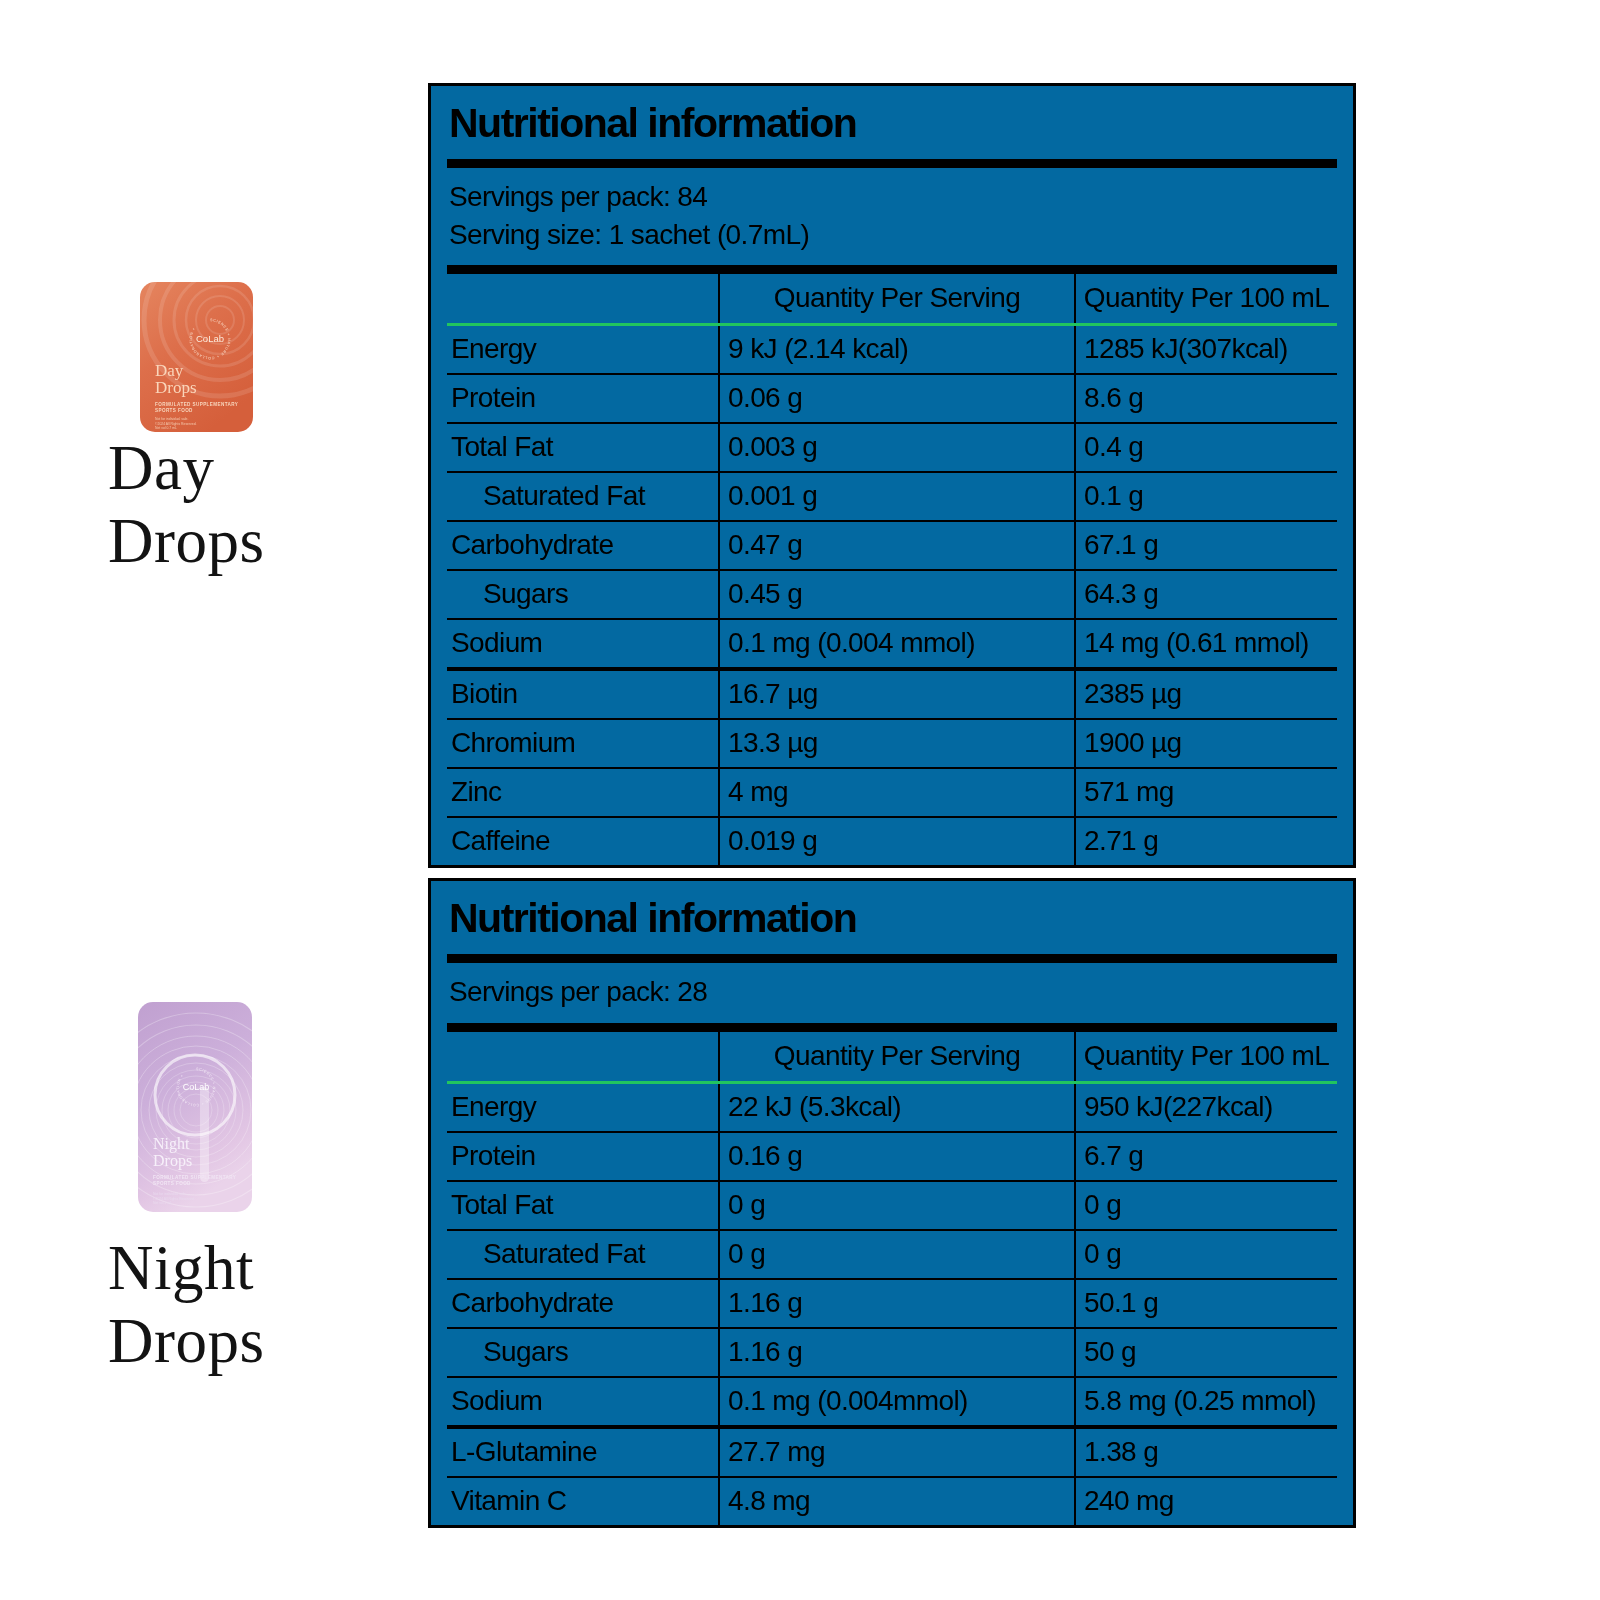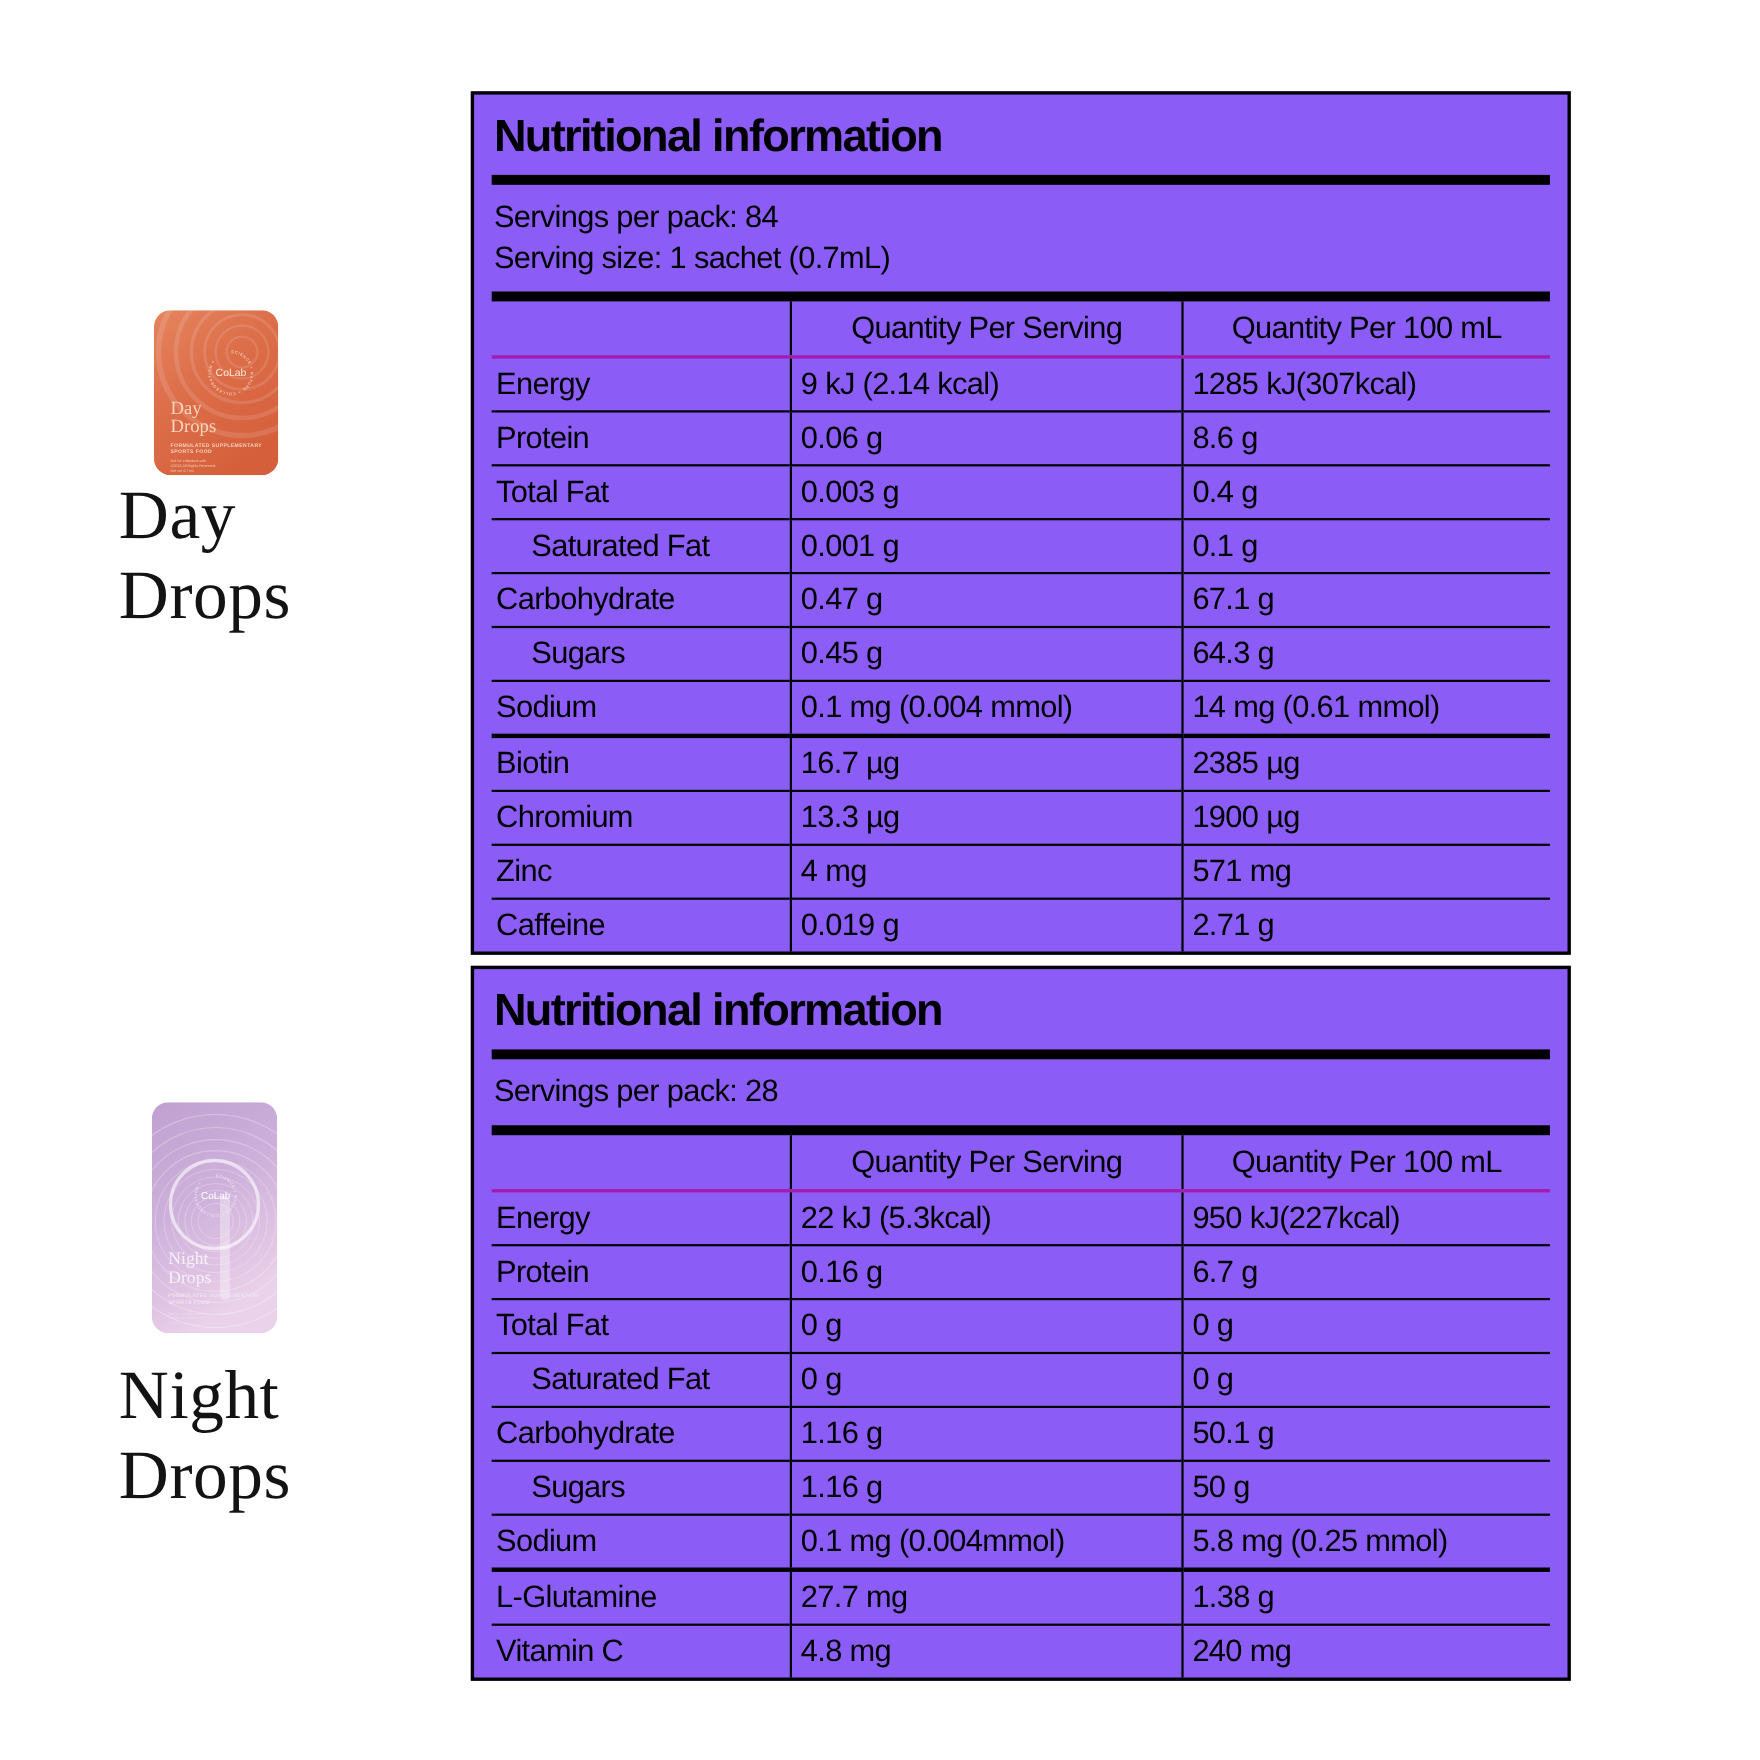--- a/index.html
+++ b/index.html
@@ -7,32 +7,32 @@
           font-family:"Liberation Sans",sans-serif;color:#000;}
 
   
   .product-label{position:absolute;font-family:"Liberation Serif",serif;font-size:63px;
                  line-height:1.16;color:#131313;letter-spacing:.5px;}
 
   
   .sachet{position:absolute;display:block;}
 
   
-  .panel{position:absolute;width:1000px;border:3px solid #000;background:#8b5cf6;
+  .panel{position:absolute;width:928px;border:3px solid #000;background:#0369a1;
          box-sizing:border-box;padding:8px 16px 0 16px;}
   .panel-title{font-size:41px;font-weight:bold;letter-spacing:-1.5px;margin:6px 0 12px 2px;}
   .rule{height:9px;background:#000;}
   .servings{font-size:28px;letter-spacing:-.6px;line-height:1.34;margin:10px 0 12px 2px;}
 
   table.nutri-grid{width:100%;border-collapse:collapse;table-layout:fixed;}
   .nutri-grid col.c1{width:272px;}
   .nutri-grid col.c2{width:356px;}
   .nutri-grid th,.nutri-grid td{font-size:28px;font-weight:400;letter-spacing:-.6px;
         padding:7px 8px 8px;white-space:nowrap;overflow:hidden;}
-  .nutri-grid thead th{text-align:center;border-bottom:3px solid #a21caf;padding:8px 0 9px;margin-left:48px;}
+  .nutri-grid thead th{text-align:center;border-bottom:3px solid #22c55e;padding:8px 0 9px;margin-left:48px;}
   .nutri-grid th:nth-child(2),.nutri-grid td:nth-child(2),
   .nutri-grid th:nth-child(3),.nutri-grid td:nth-child(3){border-left:2px solid #000;}
   .nutri-grid tbody tr+tr td{border-top:2px solid #000;}
   .nutri-grid tbody tr.thick-top td{border-top:4px solid #000;}
   .nutri-grid td.c-label{text-align:left;padding-left:4px;}
   .nutri-grid td.c-label.indent{padding-left:36px;}
   .nutri-grid td.c-serv{padding-right:38px;}
   .nutri-grid td.c-100{padding-right:6px;}
 </style>
 </head>

